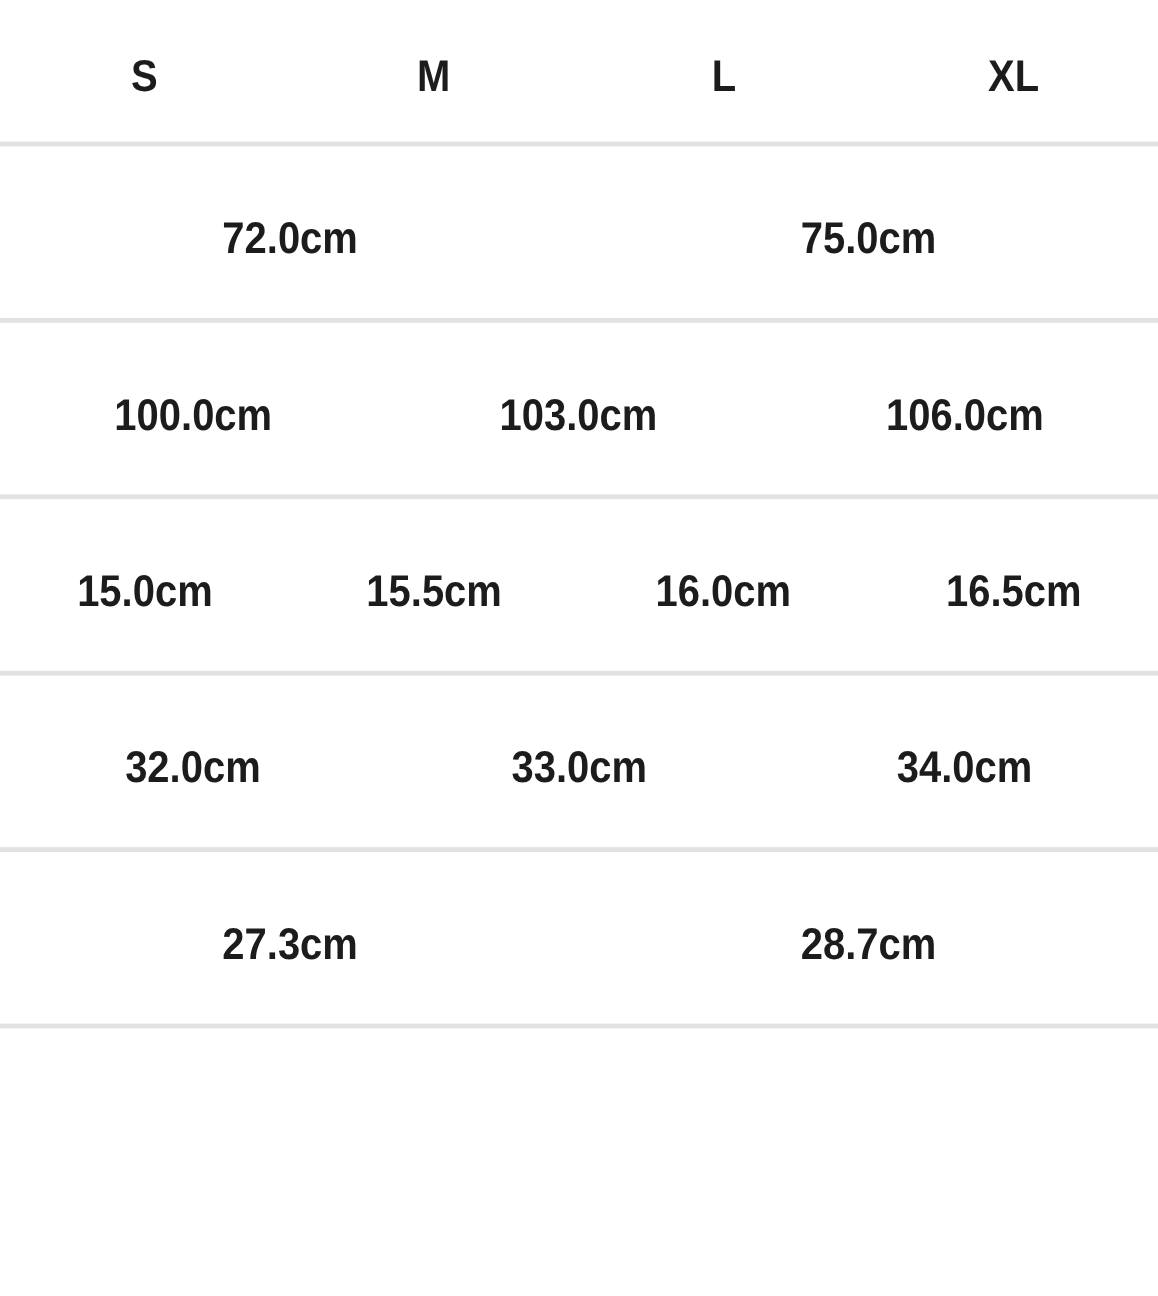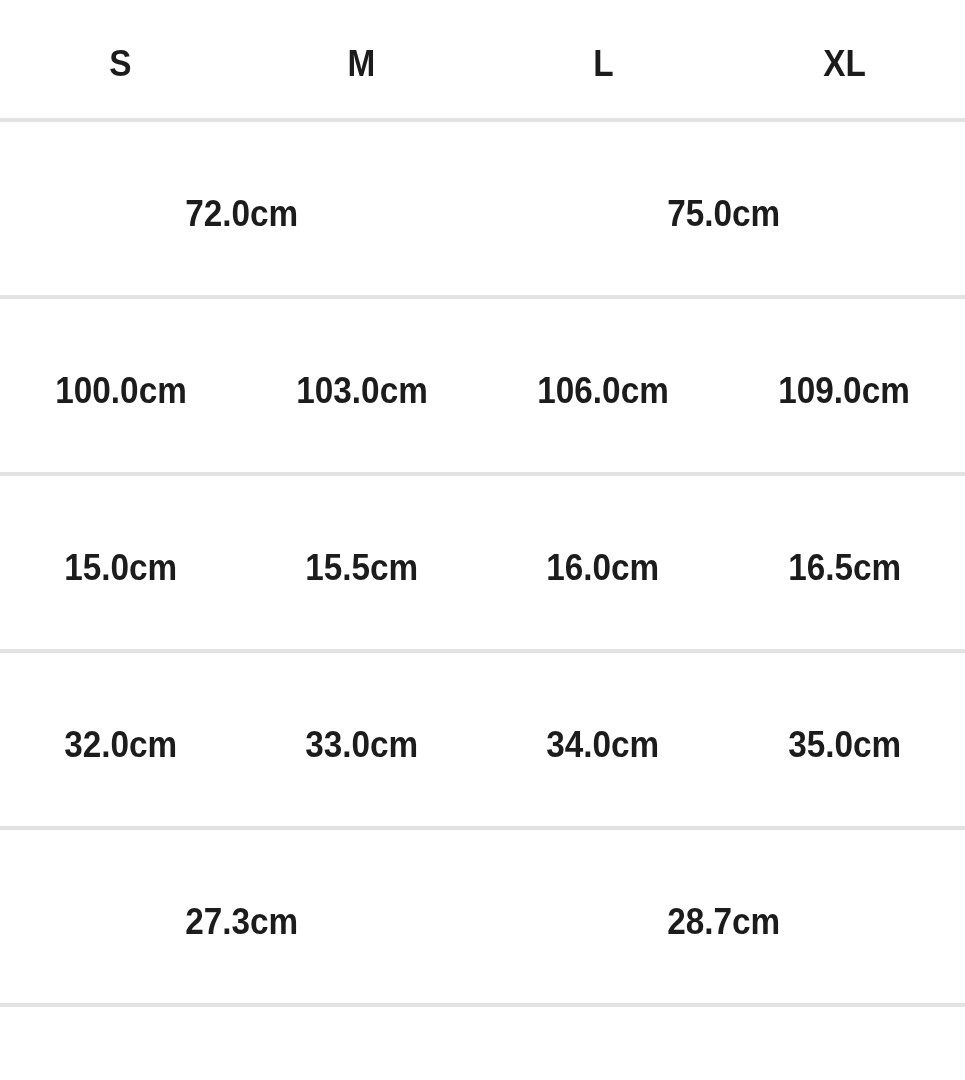--- a/index.html
+++ b/index.html
@@ -7,21 +7,21 @@
   body {
     width: 965px;
     height: 1080px;
     overflow: hidden;
     font-family: "Liberation Sans", sans-serif;
   }
   .size-table { width: 100%; }
   .row {
     display: flex;
     align-items: center;
-    height: 177px;
+    height: 147px;
     padding-top: 10px;
     border-bottom: 4px solid var(--divider, #e2e2e2);
   }
   .row.header { height: 122px; }
   .cell {
     flex: 1 1 0;
     text-align: center;
     font-size: 37px;
     font-weight: 600;
     color: var(--text, #1c1c1c);
@@ -46,35 +46,33 @@
 
   <div class="row">
     <div class="cell"><span class="t">72.0cm</span></div>
     <div class="cell"><span class="t">75.0cm</span></div>
   </div>
 
   <div class="row">
     <div class="cell"><span class="t">100.0cm</span></div>
     <div class="cell"><span class="t">103.0cm</span></div>
     <div class="cell"><span class="t">106.0cm</span></div>
-    <div class="cell"><span class="t">109.0cm</span></div>
   </div>
 
   <div class="row">
     <div class="cell"><span class="t">15.0cm</span></div>
     <div class="cell"><span class="t">15.5cm</span></div>
     <div class="cell"><span class="t">16.0cm</span></div>
     <div class="cell"><span class="t">16.5cm</span></div>
   </div>
 
   <div class="row">
     <div class="cell"><span class="t">32.0cm</span></div>
     <div class="cell"><span class="t">33.0cm</span></div>
     <div class="cell"><span class="t">34.0cm</span></div>
-    <div class="cell"><span class="t">35.0cm</span></div>
   </div>
 
   <div class="row">
     <div class="cell"><span class="t">27.3cm</span></div>
     <div class="cell"><span class="t">28.7cm</span></div>
   </div>
 
 </div>
 
 </body></html>

